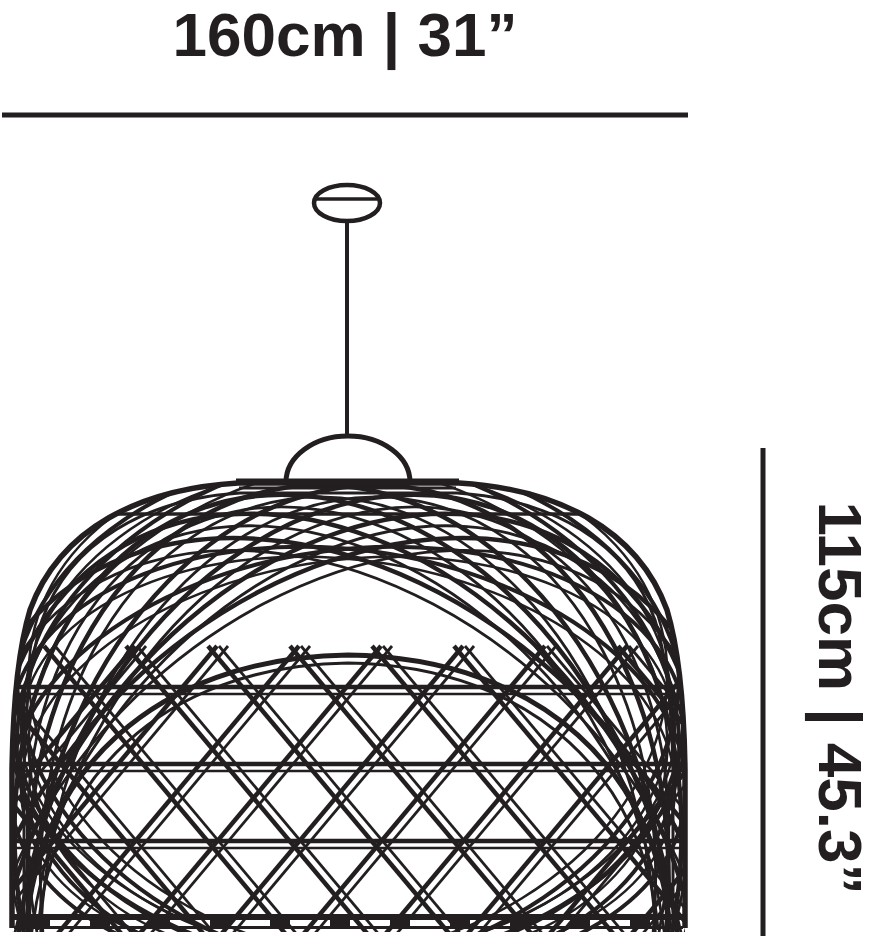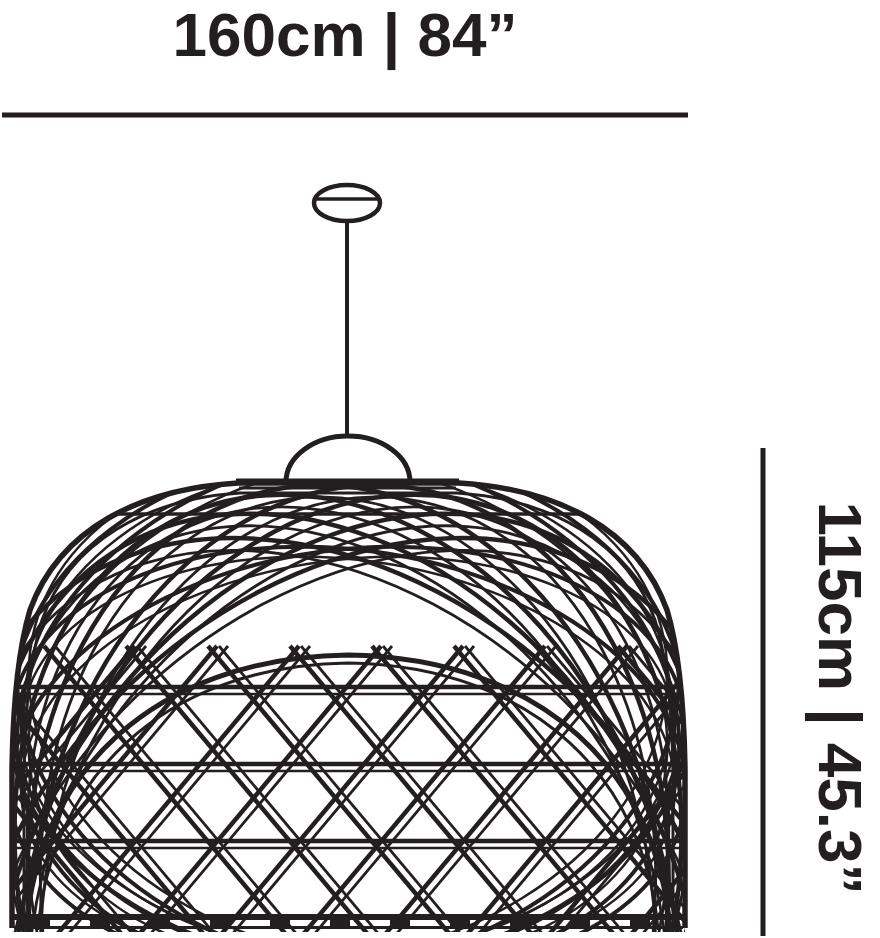--- a/index.html
+++ b/index.html
@@ -40,21 +40,21 @@
     line-height: 62px;
     text-align: center;
     transform: rotate(90deg);
   }
 </style>
 </head>
 <body>
 
 <div class="canvas">
 
-  <div class="dim-label dim-label-h">160cm | 84”</div>
+  <div class="dim-label dim-label-h">160cm | 31”</div>
 
   <div class="dim-label dim-label-v">115cm | 45.3”</div>
 
   <svg width="880" height="938" viewBox="0 0 880 938" xmlns="http://www.w3.org/2000/svg">
     <defs>
       <clipPath id="domeClip">
         <path d="M 238,483 C 140,489 60,528 30,610 C 18,650 13,700 12,770 L 12,932 L 685,932 L 685,770 C 684,700 679,650 667,610 C 637,528 557,489 459,483 Z"></path>
       </clipPath>
     </defs>
 

